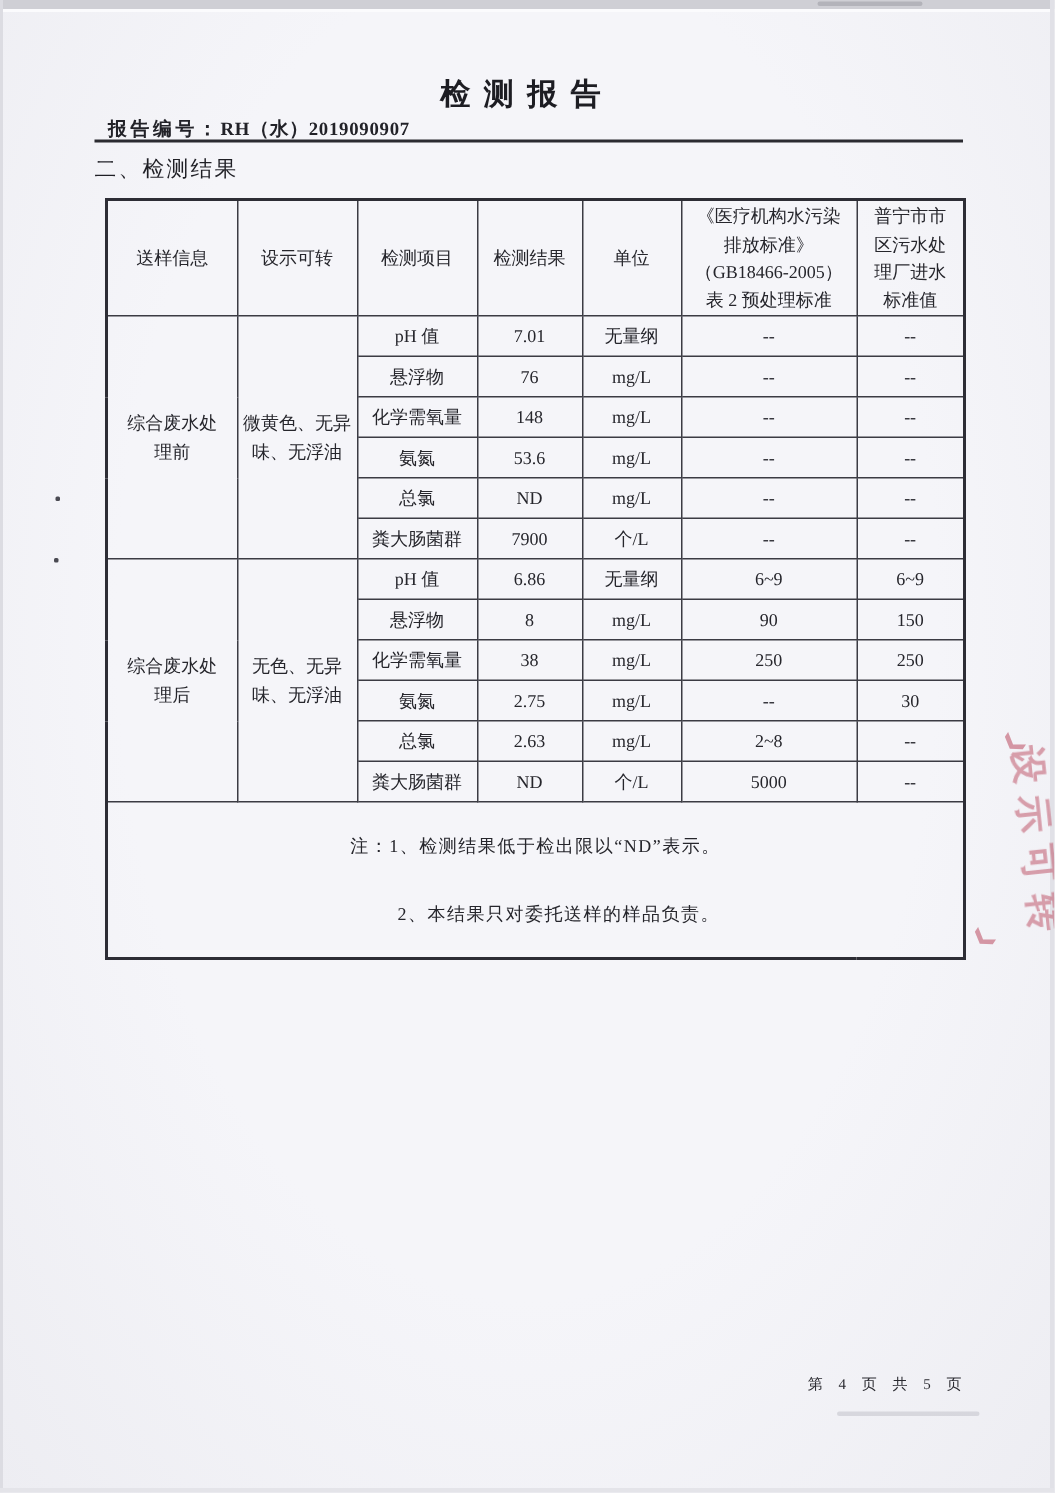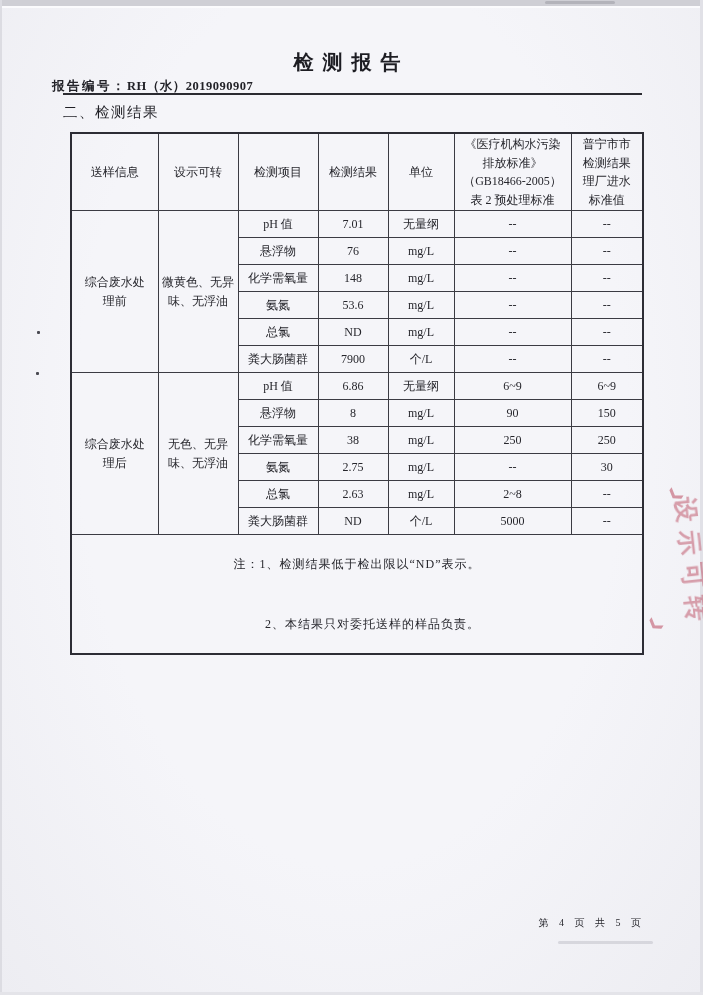--- a/index.html
+++ b/index.html
@@ -19,21 +19,21 @@
   .scan-bottom{position:absolute;bottom:0;left:0;width:703px;height:3px;background:#e4e4e9;}
   .speck{position:absolute;width:3px;height:3px;background:#4a4a52;border-radius:1px;}
   .speck-a{left:37px;top:331px;}
   .speck-b{left:36px;top:372px;}
 
   .title{
     position:absolute;top:49px;left:0;width:703px;text-align:center;
     font-size:20px;font-weight:bold;letter-spacing:9px;color:#1d1d23;
   }
   .report-line{
-    position:absolute;top:78px;left:52px;
+    position:absolute;top:78px;left:72px;
     font-size:12.5px;font-weight:bold;letter-spacing:2.5px;color:#222228;
   }
   .report-line .num{letter-spacing:0.5px;}
   .head-rule{position:absolute;top:93px;left:63px;width:579px;height:2px;background:#2b2b31;}
   .section-heading{
     position:absolute;top:103px;left:63px;
     font-size:14.5px;font-weight:normal;letter-spacing:1.5px;color:#1f1f25;
   }
 
   table.results{
@@ -49,21 +49,21 @@
     white-space:pre-line;
     padding:1px 2px;
     color:#26262c;
     overflow:hidden;
   }
   tr.hdr{height:74px;}
   tr.data{height:27px;}
   tr.note-row{height:58px;}
   td.note-cell{text-align:left;vertical-align:middle;padding:6px 8px;}
   .note-l1{letter-spacing:1px;}
-  .note-l2{letter-spacing:1px;padding-left:31px;margin-top:23px;}
+  .note-l2{letter-spacing:1px;padding-left:31px;margin-top:8px;}
 
   .footer{
     position:absolute;top:916px;right:58px;
     font-size:10px;letter-spacing:4px;color:#2a2a30;
   }
 
   .stamp{
     position:absolute;left:616px;top:546px;width:150px;height:34px;
     text-align:center;font-size:25px;font-weight:bold;letter-spacing:8px;
     color:rgba(192,88,108,0.55);
@@ -112,21 +112,21 @@
         <th>送样信息</th>
         <th>设示可转</th>
         <th>检测项目</th>
         <th>检测结果</th>
         <th>单位</th>
         <th>《医疗机构水污染
 排放标准》
 （GB18466-2005）
 表 2 预处理标准</th>
         <th>普宁市市
-检测结果
+区污水处
 理厂进水
 标准值</th>
       </tr>
 
       <tr class="data">
         <td rowspan="6">综合废水处
 理前</td>
         <td rowspan="6">微黄色、无异
 味、无浮油</td>
         <td>pH 值</td>

